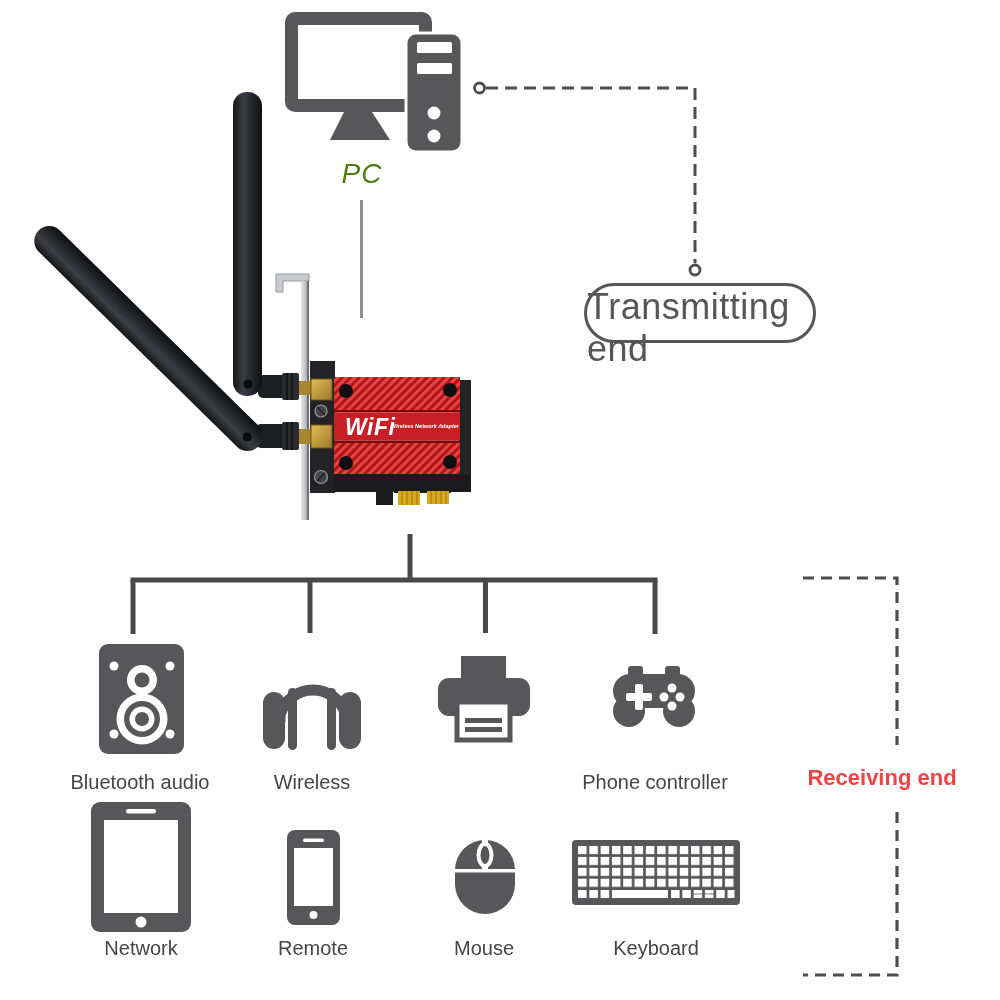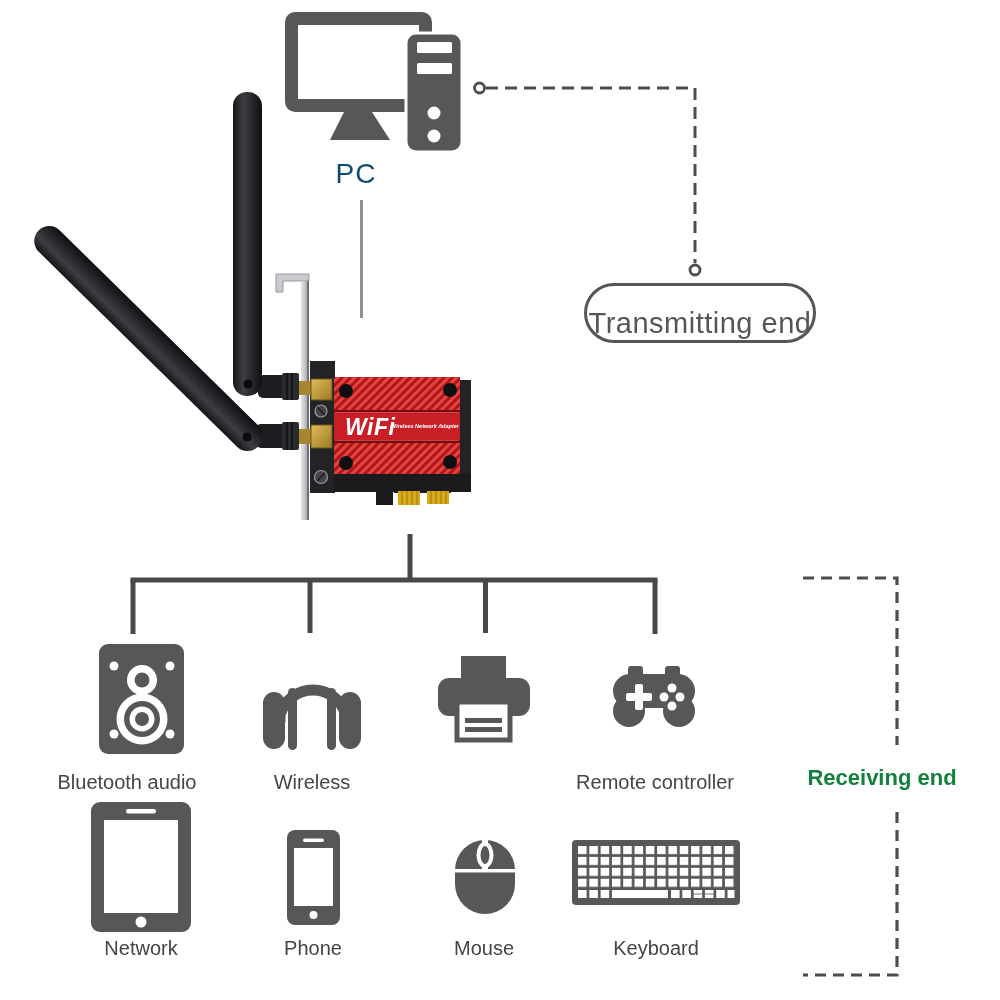--- a/index.html
+++ b/index.html
@@ -1,27 +1,27 @@
 <!DOCTYPE html>
 <html><head>
 <meta charset="utf-8">
 <style>
   html,body{margin:0;padding:0;background:#fff;}
   #canvas{position:relative;width:1000px;height:1000px;background:#fff;overflow:hidden;
           font-family:"Liberation Sans", sans-serif;}
   .abs{position:absolute;}
-  .pc-label{left:256px;top:158px;width:200px;text-align:center;font-size:28px;
-            color:#0c4a6e;letter-spacing:1px;}
+  .pc-label{left:262px;top:158px;width:200px;text-align:center;font-size:28px;
+            color:#4d7c0f;letter-spacing:1px;font-style:italic;}
   .pill{left:584px;top:283px;width:232px;height:60px;border:3px solid #565659;
-        border-radius:31px;box-sizing:border-box;display:flex;align-items:flex-end;
-        justify-content:center;font-size:29px;color:#565659;letter-spacing:.5px;}
+        border-radius:31px;box-sizing:border-box;display:flex;align-items:flex-start;
+        justify-content:center;font-size:36px;color:#565659;letter-spacing:.5px;}
   .pc-line{left:360px;top:200px;width:3px;height:118px;background:#8f8f93;}
   .dev-label{text-align:center;font-size:20px;color:#454548;}
   .recv-label{left:791px;top:765px;width:182px;text-align:center;font-size:22px;
-              font-weight:bold;color:#15803d;}
+              font-weight:bold;color:#ef4444;}
   svg{display:block;}
 </style>
 </head>
 <body>
 
 <div id="canvas">
 
   <svg class="abs" style="left:268px;top:5px" width="210" height="152" viewBox="0 0 210 152">
     <rect x="17" y="7" width="147" height="100" rx="10" fill="#57575a"></rect>
     <rect x="30" y="20" width="121" height="74" fill="#fff"></rect>
@@ -184,23 +184,23 @@
     <g fill="#fff">
       <rect x="18" y="29" width="26" height="8" rx="2"></rect>
         <rect x="27" y="20" width="8" height="26" rx="2"></rect>
       <circle cx="64" cy="24" r="4.5"></circle>
         <circle cx="64" cy="42" r="4.5"></circle>
       <circle cx="56" cy="33" r="4.5"></circle>
         <circle cx="72" cy="33" r="4.5"></circle>
     </g>
   </svg>
 
-  <div class="abs dev-label" style="left:27px;top:771px;width:200px">Bluetooth audio</div>
+  <div class="abs dev-label" style="left:40px;top:771px;width:200px">Bluetooth audio</div>
   <div class="abs dev-label" style="left:212px;top:771px;width:200px">Wireless</div>
-  <div class="abs dev-label" style="left:545px;top:771px;width:220px">Remote controller</div>
+  <div class="abs dev-label" style="left:545px;top:771px;width:220px">Phone controller</div>
 
   <svg class="abs" style="left:90px;top:801px" width="102" height="132" viewBox="0 0 102 132">
     <rect x="1" y="1" width="100" height="130" rx="9" fill="#57575a"></rect>
     <rect x="14" y="19" width="74" height="93" fill="#fff"></rect>
     <rect x="36" y="8" width="30" height="4.5" rx="2.2" fill="#fff"></rect>
     <circle cx="51" cy="121" r="5.5" fill="#fff"></circle>
   </svg>
 
   <svg class="abs" style="left:286px;top:829px" width="56" height="97" viewBox="0 0 56 97">
     <rect x="1" y="1" width="53" height="95" rx="8" fill="#57575a"></rect>
@@ -231,21 +231,21 @@
       <rect x="693.6" y="890" width="8.6" height="3.6"></rect>
         <rect x="693.6" y="894.4" width="8.6" height="3.6"></rect>
       <rect x="704.9" y="890" width="8.6" height="3.6"></rect>
         <rect x="704.9" y="894.4" width="8.6" height="3.6"></rect>
       <rect x="716.2" y="890" width="8.6" height="8"></rect>
         <rect x="727.5" y="890" width="7" height="8"></rect>
     </g>
   </svg>
 
   <div class="abs dev-label" style="left:41px;top:937px;width:200px">Network</div>
-  <div class="abs dev-label" style="left:213px;top:937px;width:200px">Phone</div>
+  <div class="abs dev-label" style="left:213px;top:937px;width:200px">Remote</div>
   <div class="abs dev-label" style="left:384px;top:937px;width:200px">Mouse</div>
   <div class="abs dev-label" style="left:556px;top:937px;width:200px">Keyboard</div>
 
   <svg class="abs" style="left:790px;top:570px" width="125" height="415" viewBox="0 0 125 415">
     <g stroke="#4d4d50" stroke-width="3.2" stroke-dasharray="11 7" fill="none">
       <path d="M13,8 H107 V175"></path>
       <path d="M107,242 V405 H13"></path>
     </g>
   </svg>
   <div class="abs recv-label">Receiving end</div>

